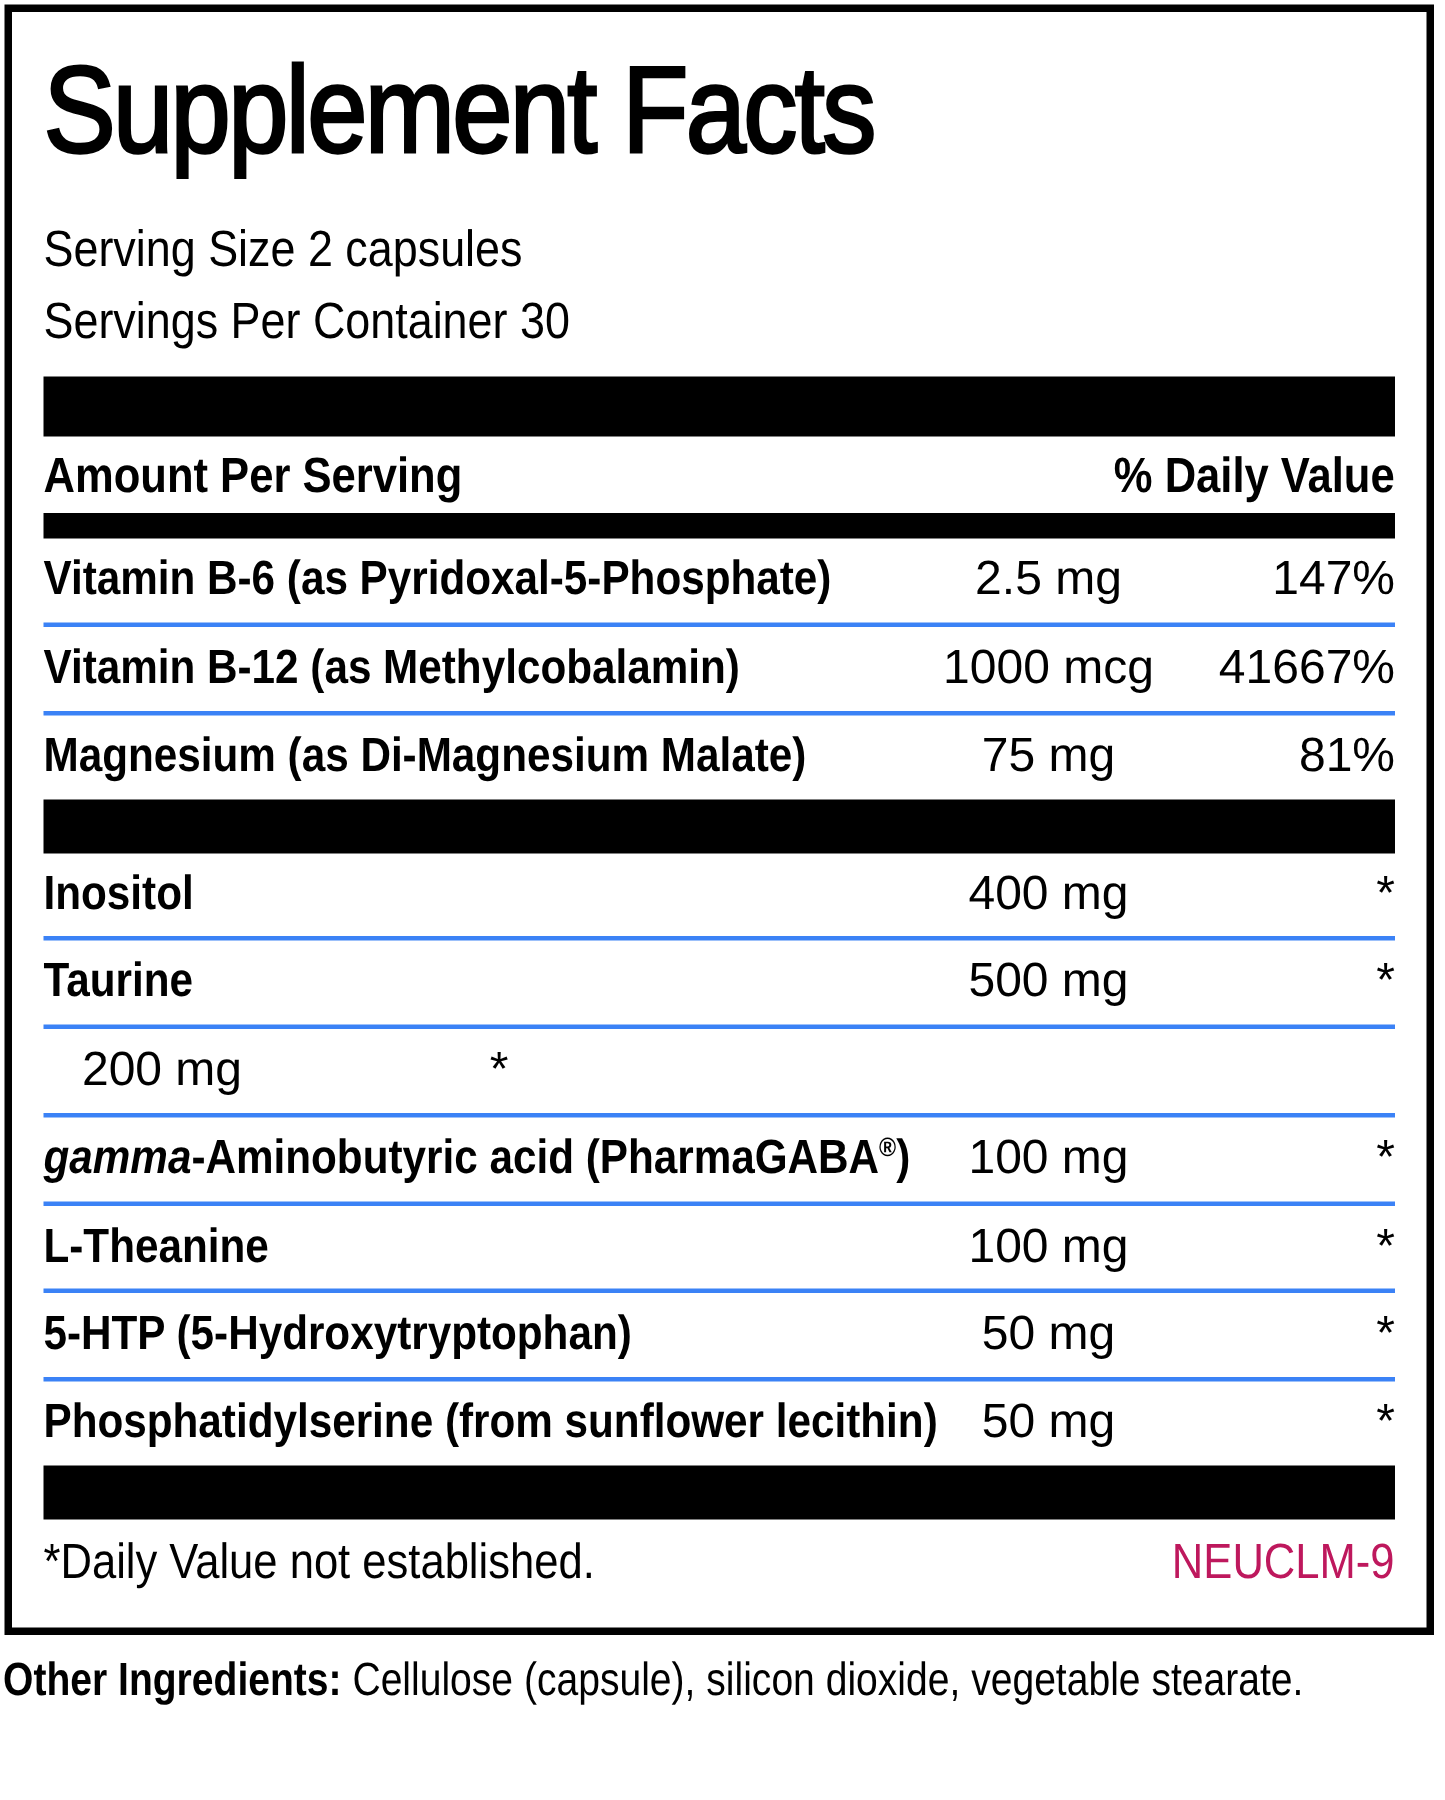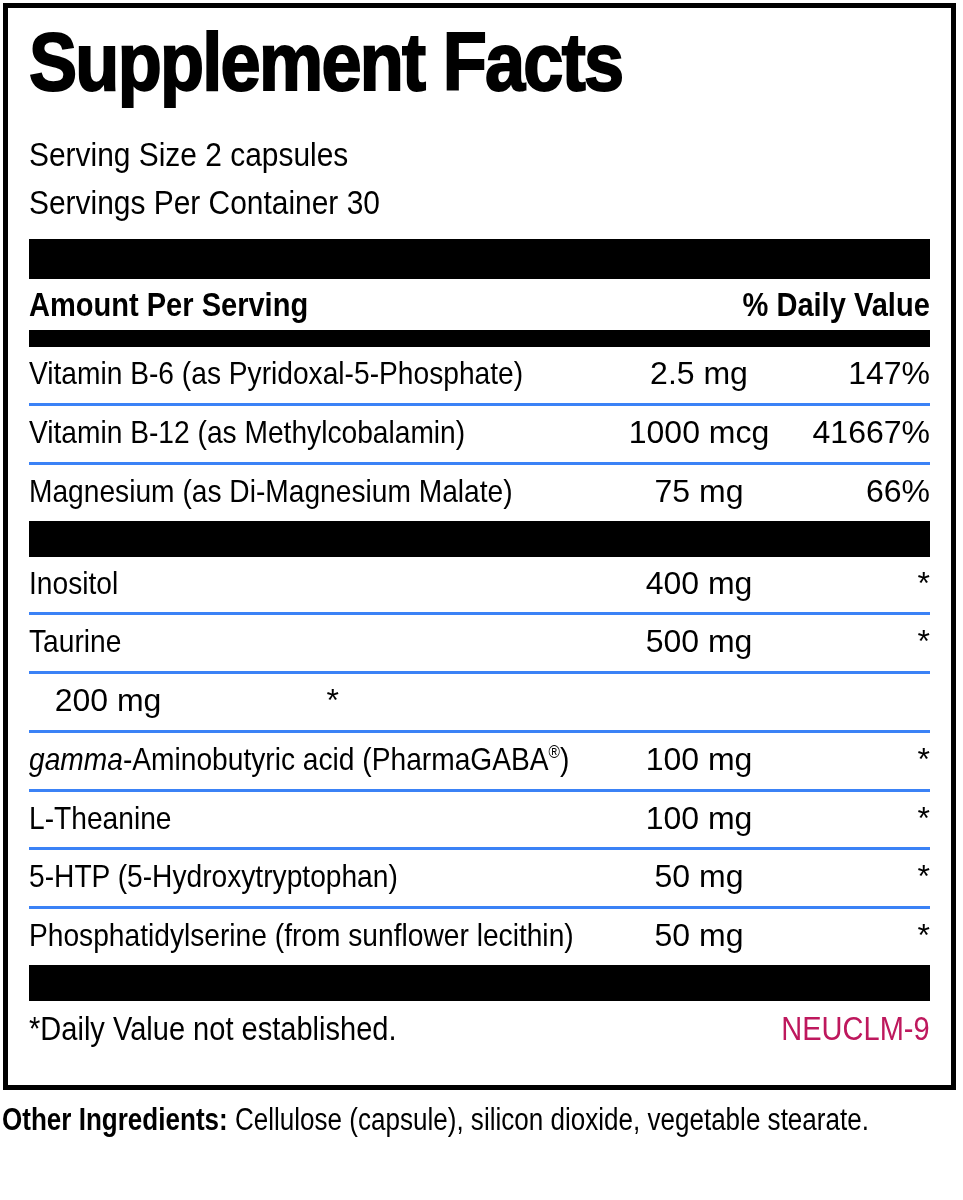--- a/index.html
+++ b/index.html
@@ -18,23 +18,23 @@
     border: 5px solid #000;
     background: #fff;
     padding: 0 21px;
     overflow: hidden;
   }
   
   .cx { display: inline-block; transform: scaleX(0.88); transform-origin: left center; white-space: nowrap; }
   .cx-r { display: inline-block; transform: scaleX(0.88); transform-origin: right center; white-space: nowrap; }
 
   .title {
-    margin-top: 11px;
+    margin-top: 23px;
     font-size: 82px;
-    font-weight: bold;
+    font-weight: normal;
     letter-spacing: -2px;
     line-height: 1.06;
     -webkit-text-stroke: 2px #000;
     white-space: nowrap;
   }
   .serving { margin-top: 24px; font-size: 34px; line-height: 1.42; }
 
   .bar { background: #000; width: 100%; }
   .bar-thick { height: 40px; margin-top: 13px; }
   .bar-mid   { height: 17px; }
@@ -46,21 +46,21 @@
     padding: 7px 0 6px;
     font-size: 33px; font-weight: bold;
   }
 
   .row {
     display: flex; align-items: flex-start;
     padding: 8px 0 10px;
     font-size: 32px; line-height: 1.18;
   }
   .rows-group .row + .row { border-top: 3px solid #3b82f6; }
-  .row .name { flex: 1; min-width: 0; }
+  .row .name { flex: 1; min-width: 0; font-weight: bold; }
   .row .sub  { padding-left: 30px; }
   .row .amount { width: 158px; text-align: center; white-space: nowrap; }
   .row .dv     { width: 152px; text-align: right; white-space: nowrap; }
   .it  { font-style: italic; }
   .sup { font-size: 0.55em; vertical-align: super; line-height: 0; }
 
   .footnote {
     display: flex; justify-content: space-between; align-items: baseline;
     padding: 9px 0 12px;
     font-size: 33px;
@@ -115,21 +115,21 @@
         <div class="dv">147%</div>
       </div>
       <div class="row">
         <div class="name"><span class="cx"><span>Vitamin B-12 (as Methylcobalamin)</span></span></div>
         <div class="amount">1000 mcg</div>
         <div class="dv">41667%</div>
       </div>
       <div class="row">
         <div class="name"><span class="cx"><span>Magnesium (as Di-Magnesium Malate)</span></span></div>
         <div class="amount">75 mg</div>
-        <div class="dv">66%</div>
+        <div class="dv">81%</div>
       </div>
     </div>
 
   <div class="bar bar-sec"></div>
 
   <div class="rows-group" id="blend-rows">
       <div class="row">
         <div class="name"><span class="cx"><span>Inositol</span></span></div>
         <div class="amount">400 mg</div>
         <div class="dv">*</div>

